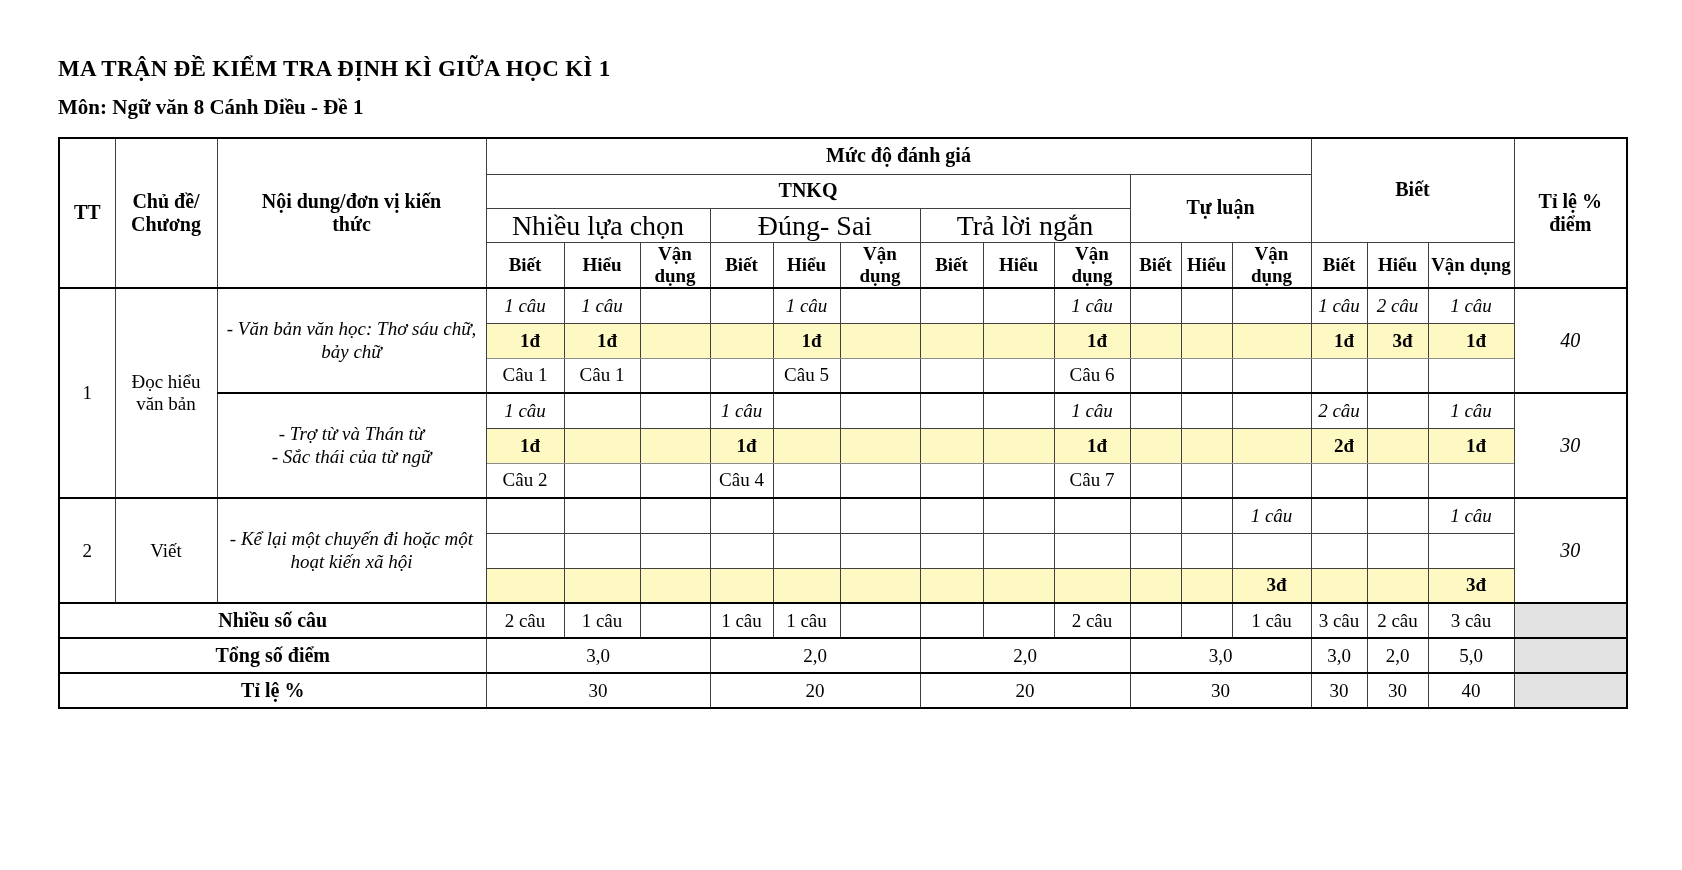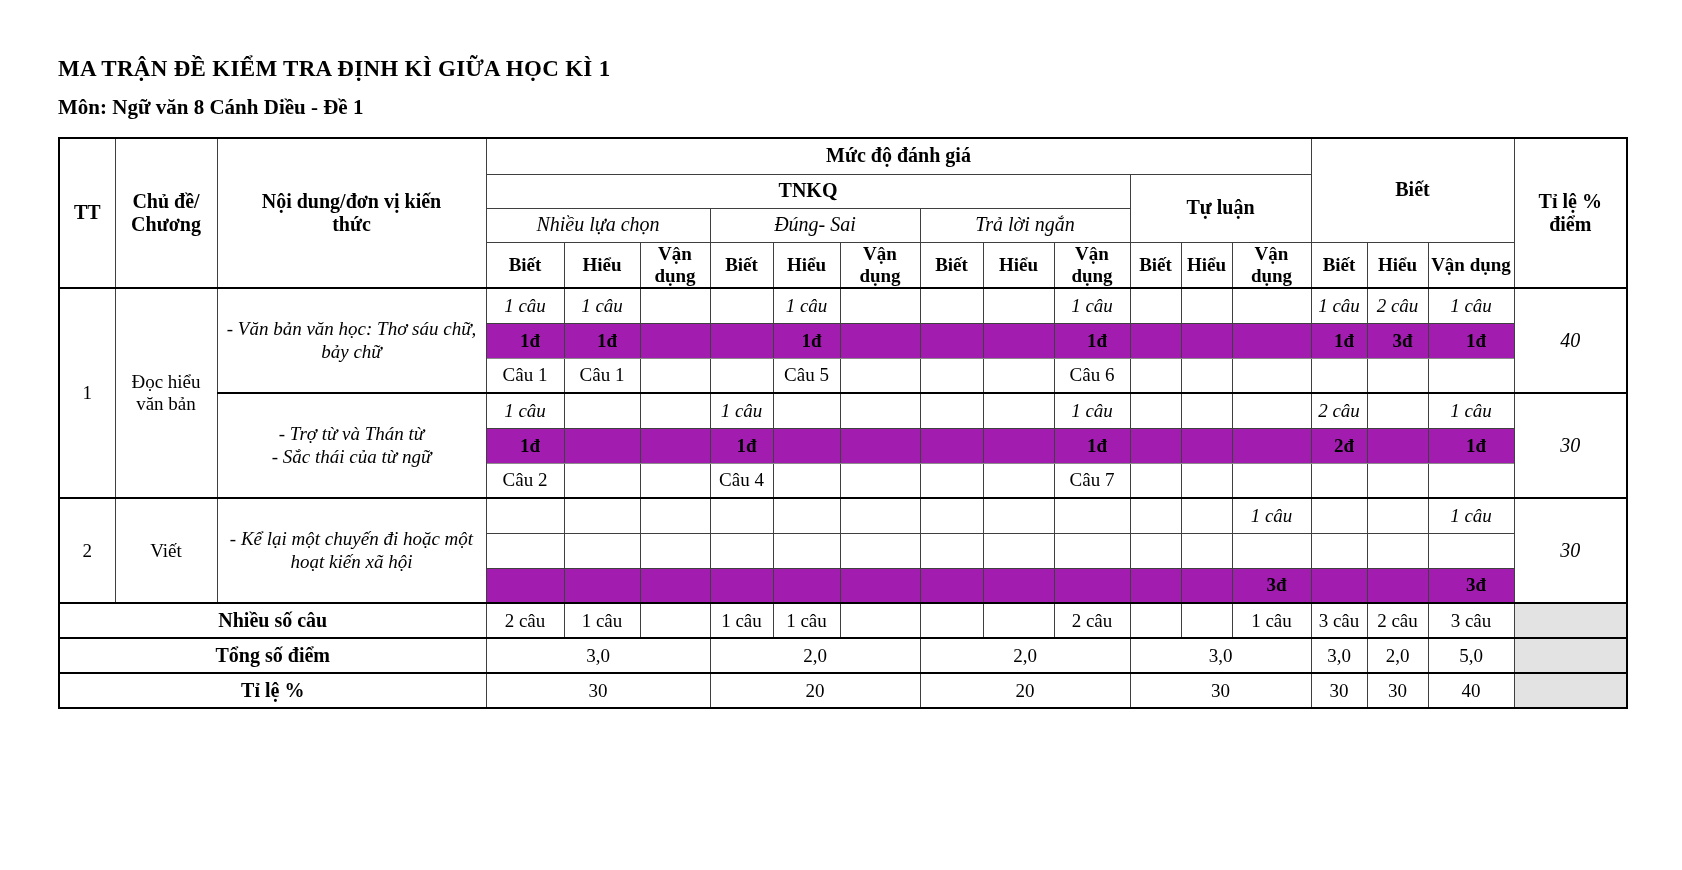--- a/index.html
+++ b/index.html
@@ -8,27 +8,27 @@
   .page{position:relative;width:1682px;height:870px;}
   .titles{position:absolute;top:56px;left:58px;width:1568px;text-align:left;}
   .title{font-size:23px;font-weight:bold;letter-spacing:.3px;}
   .subtitle{font-size:21px;font-weight:bold;margin-top:13px;}
 
   table.matrix{position:absolute;top:137px;left:58px;width:1568px;
 ;    border-collapse:collapse;table-layout:fixed;border:2px solid #000;}
   .matrix th,.matrix td{border:1px solid #3f3f3f;padding:0 2px;text-align:center;
     vertical-align:middle;font-size:19px;line-height:1.18;overflow:hidden;}
   .matrix th{font-weight:bold;font-size:20px;}
-  th.group-it{font-weight:normal;font-style:italic;font-size:20px;}
+  th.group-it{font-weight:normal;font-size:28px;}
   th.level{font-size:19px;}
   .hr1{height:36px;}.hr2{height:34px;}.hr3{height:34px;}.hr4{height:42px;}
   tr.rh{height:35px;}
   tr.it td{font-style:italic;}
   tr.b td{font-weight:bold;}
-  tr.hl td{background:#a21caf;border-top-color:#8c8c8c;border-bottom-color:#8c8c8c;padding-left:12px;}
+  tr.hl td{background:#fef9c3;border-top-color:#8c8c8c;border-bottom-color:#8c8c8c;padding-left:12px;}
   tr.tt2 td, tr.tt2 th{border-top:2px solid #000;}
   td.rate{font-style:italic;font-size:20px;background:#fff;font-weight:normal;}
   td.gray{background:#e3e3e3;}
   td.sum-label{font-weight:bold;font-size:20px;}
   td.content-cell{font-weight:normal;font-style:normal;}
   .nd-wrap{display:inline-block;max-width:212px;}
 </style>
 </head>
 <body>
 

